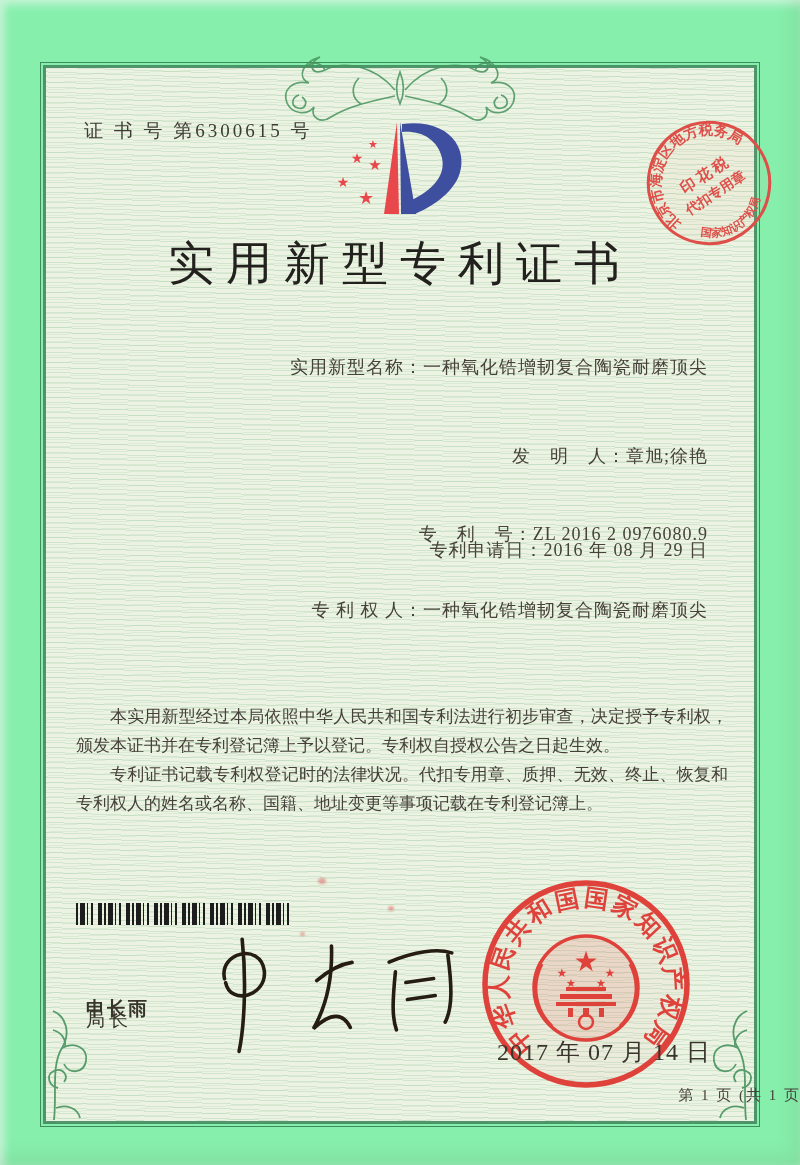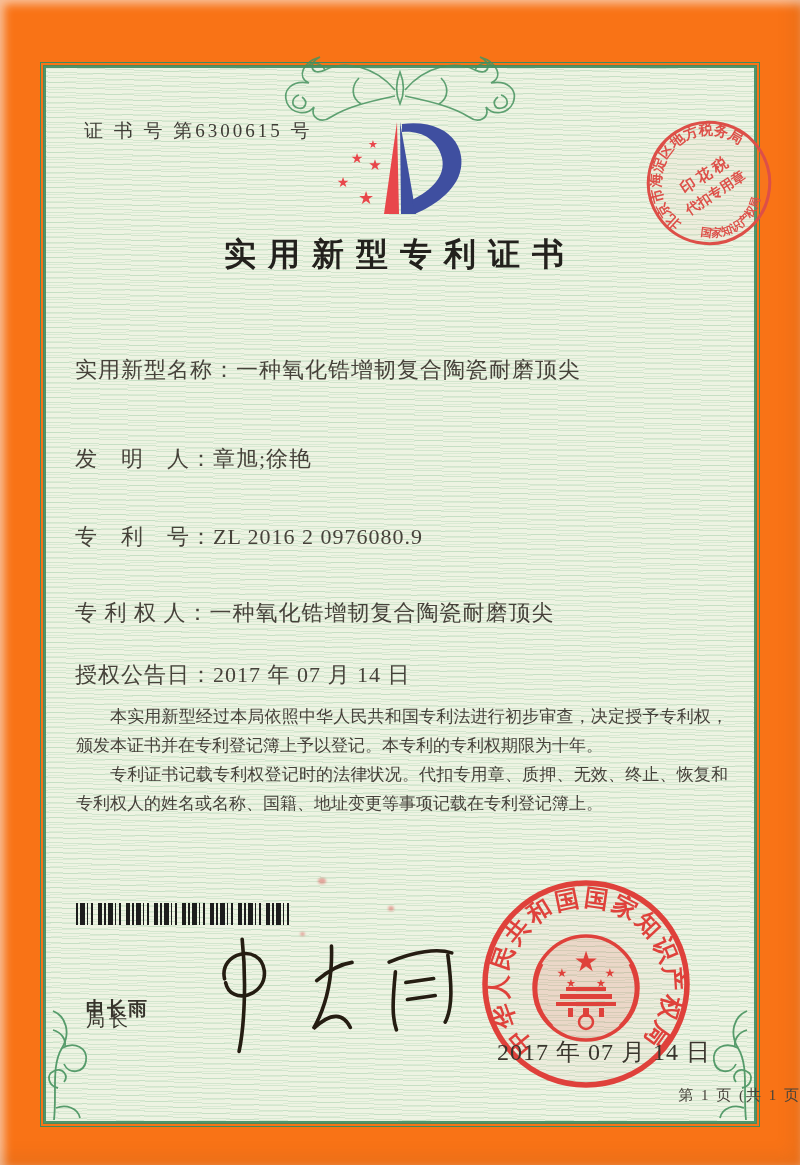--- a/index.html
+++ b/index.html
@@ -1,37 +1,37 @@
 <!DOCTYPE html>
 <html><head>
 <meta charset="utf-8">
 <style>
   html,body{margin:0;padding:0;background:#e9e6dd;}
   .page{
     position:relative;width:800px;height:1165px;margin:0 auto;overflow:hidden;
-    background:#f97316;
+    background:#86efac;
     font-family:"Liberation Serif","DejaVu Serif",serif;
     box-shadow:inset -6px -8px 18px rgba(90,80,60,.10), inset 4px 4px 10px rgba(255,255,255,.6);
   }
   
   .interior{
     position:absolute;left:44px;top:66px;right:44px;bottom:42px;
     background-color:#edf3e2;
     background-image:
       repeating-linear-gradient(2deg, rgba(146,198,156,.30) 0 1px, rgba(0,0,0,0) 1px 5px),
       repeating-linear-gradient(-2deg, rgba(146,198,156,.20) 0 1px, rgba(0,0,0,0) 1px 7px);
   }
   
   .frame{position:absolute;left:40px;top:62px;right:40px;bottom:38px;border:1px solid #3e8b5f;pointer-events:none;}
   .frame::after{content:"";position:absolute;inset:2px;border:3px solid #3e8b5f;opacity:.9;}
   .abs{position:absolute;}
   .cert-number{left:84px;top:118px;font-size:19px;letter-spacing:3px;color:#3e3b35;}
-  .title{left:0;top:233px;width:100%;text-align:center;font-size:32px;font-weight:bold;
+  .title{left:0;top:233px;width:100%;text-align:center;font-size:46px;font-weight:normal;
          letter-spacing:12px;color:#23211d;}
-  .field{left:75px;width:640px;font-size:22px;letter-spacing:1px;color:#46423a;white-space:nowrap;}
+  .field{left:68px;width:640px;font-size:18px;letter-spacing:1px;color:#46423a;white-space:nowrap;text-align:right;}
   .f-name{top:355px;} .f-inventor{top:420px;margin-top:24px;} .f-patno{top:478px;margin-top:44px;}
   .f-filing{top:538px;} .f-patentee{top:598px;} .f-grant{top:660px;}
   .body-text{left:76px;top:702px;width:652px;font-size:17px;line-height:29px;
              text-align:justify;color:#45413a;}
   .body-text p{margin:0;text-indent:2em;}
   .barcode{left:76px;top:903px;width:215px;height:22px;
     background:repeating-linear-gradient(90deg,
       #1d1d1d 0 2px, rgba(0,0,0,0) 2px 4px,
       #1d1d1d 4px 9px, rgba(0,0,0,0) 9px 11px,
       #1d1d1d 11px 12px, rgba(0,0,0,0) 12px 15px,
@@ -125,25 +125,25 @@
     </text>
     <text x="90" y="86" font-size="15" font-weight="bold" fill="#dd4f48" text-anchor="middle">印 花 税</text>
     <text x="90" y="106" font-size="13.5" font-weight="bold" fill="#dd4f48" text-anchor="middle">代扣专用章</text>
   </svg>
 
   <div class="abs title">实用新型专利证书</div>
 
   <div class="abs field f-name">实用新型名称：一种氧化锆增韧复合陶瓷耐磨顶尖</div>
   <div class="abs field f-inventor">发　明　人：章旭;徐艳</div>
   <div class="abs field f-patno">专　利　号：ZL 2016 2 0976080.9</div>
+  <div class="abs field f-filing">专利申请日：2016 年 08 月 29 日</div>
   <div class="abs field f-patentee">专 利 权 人：一种氧化锆增韧复合陶瓷耐磨顶尖</div>
-  <div class="abs field f-grant">授权公告日：2017 年 07 月 14 日</div>
 
   <div class="abs body-text">
-    <p>本实用新型经过本局依照中华人民共和国专利法进行初步审查，决定授予专利权，颁发本证书并在专利登记簿上予以登记。本专利的专利权期限为十年。</p>
+    <p>本实用新型经过本局依照中华人民共和国专利法进行初步审查，决定授予专利权，颁发本证书并在专利登记簿上予以登记。专利权自授权公告之日起生效。</p>
     <p>专利证书记载专利权登记时的法律状况。代扣专用章、质押、无效、终止、恢复和专利权人的姓名或名称、国籍、地址变更等事项记载在专利登记簿上。</p>
   </div>
 
   <div class="stain" style="left:318px;top:878px;width:8px;height:6px;"></div>
   <div class="stain" style="left:388px;top:906px;width:6px;height:5px;"></div>
   <div class="stain" style="left:300px;top:932px;width:5px;height:4px;"></div>
 
   <div class="abs barcode"></div>
 
   <div class="abs signer-title">局长</div>

